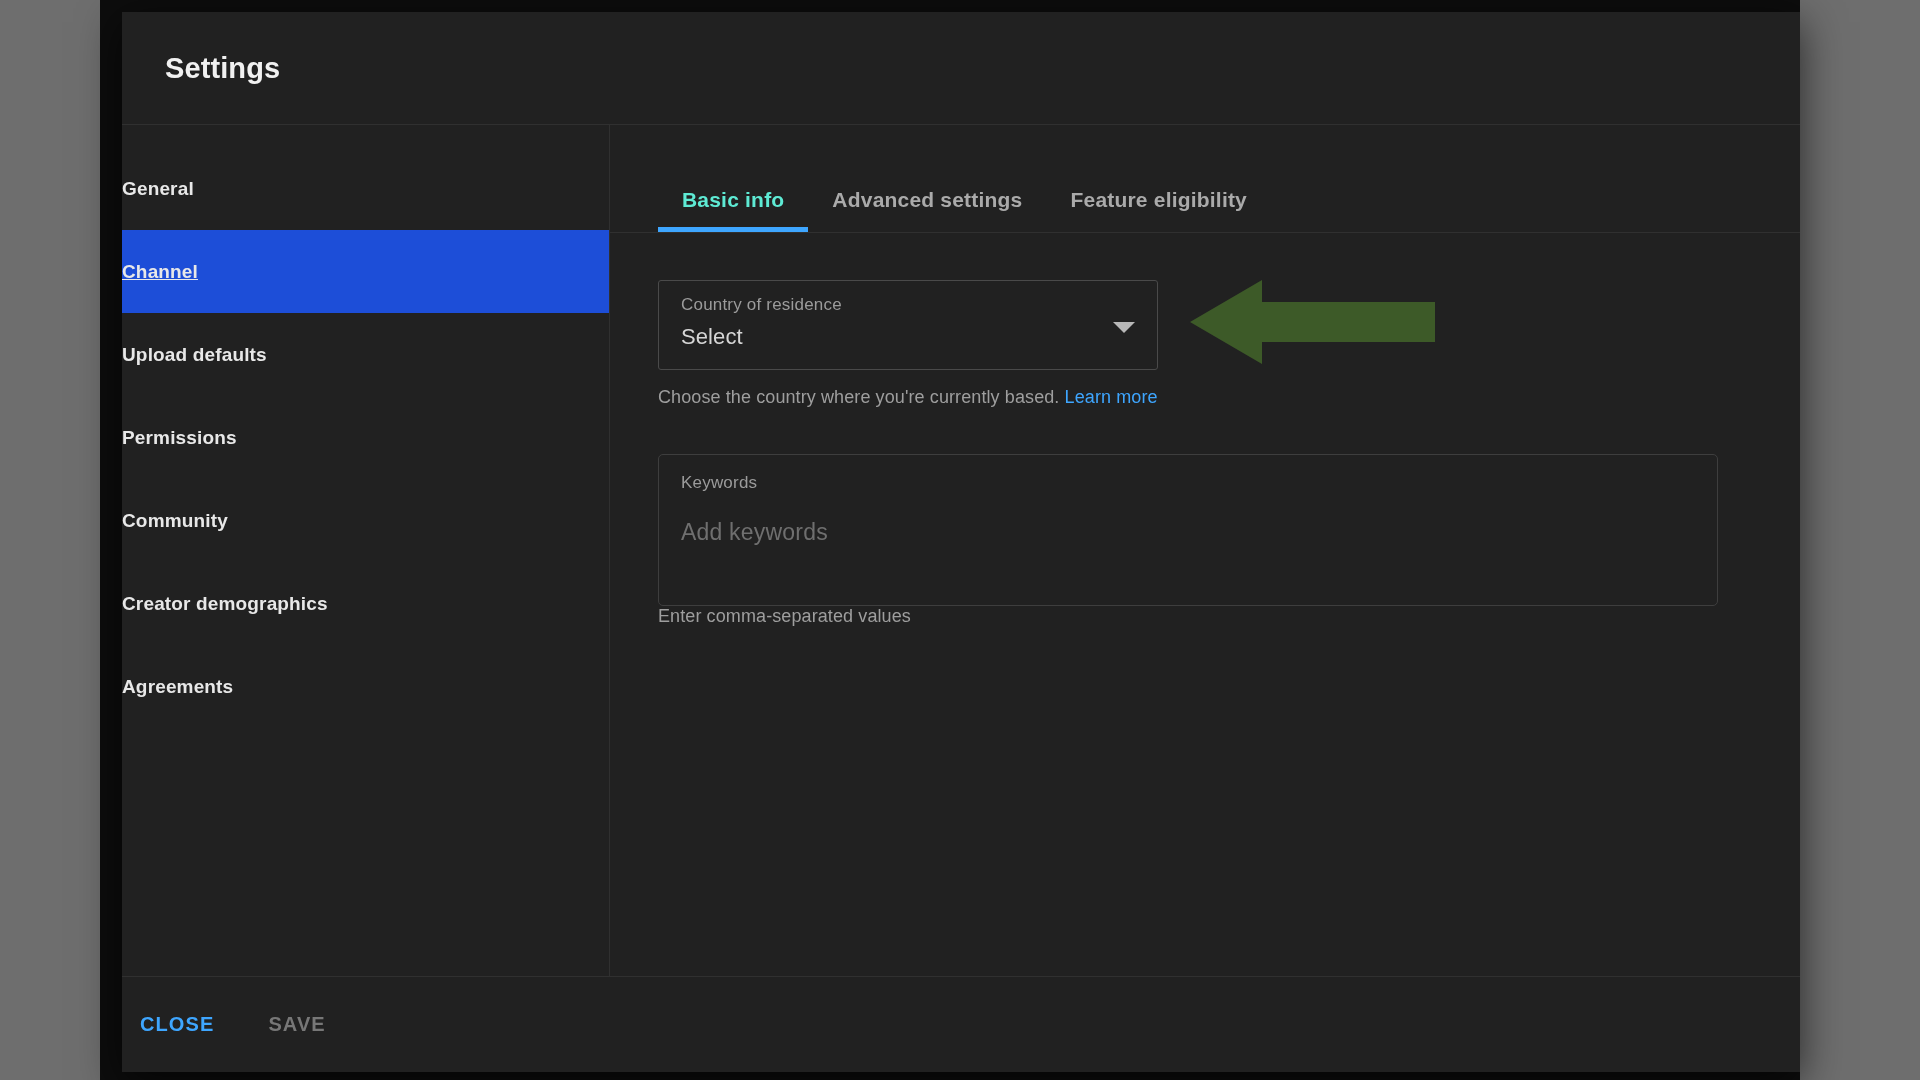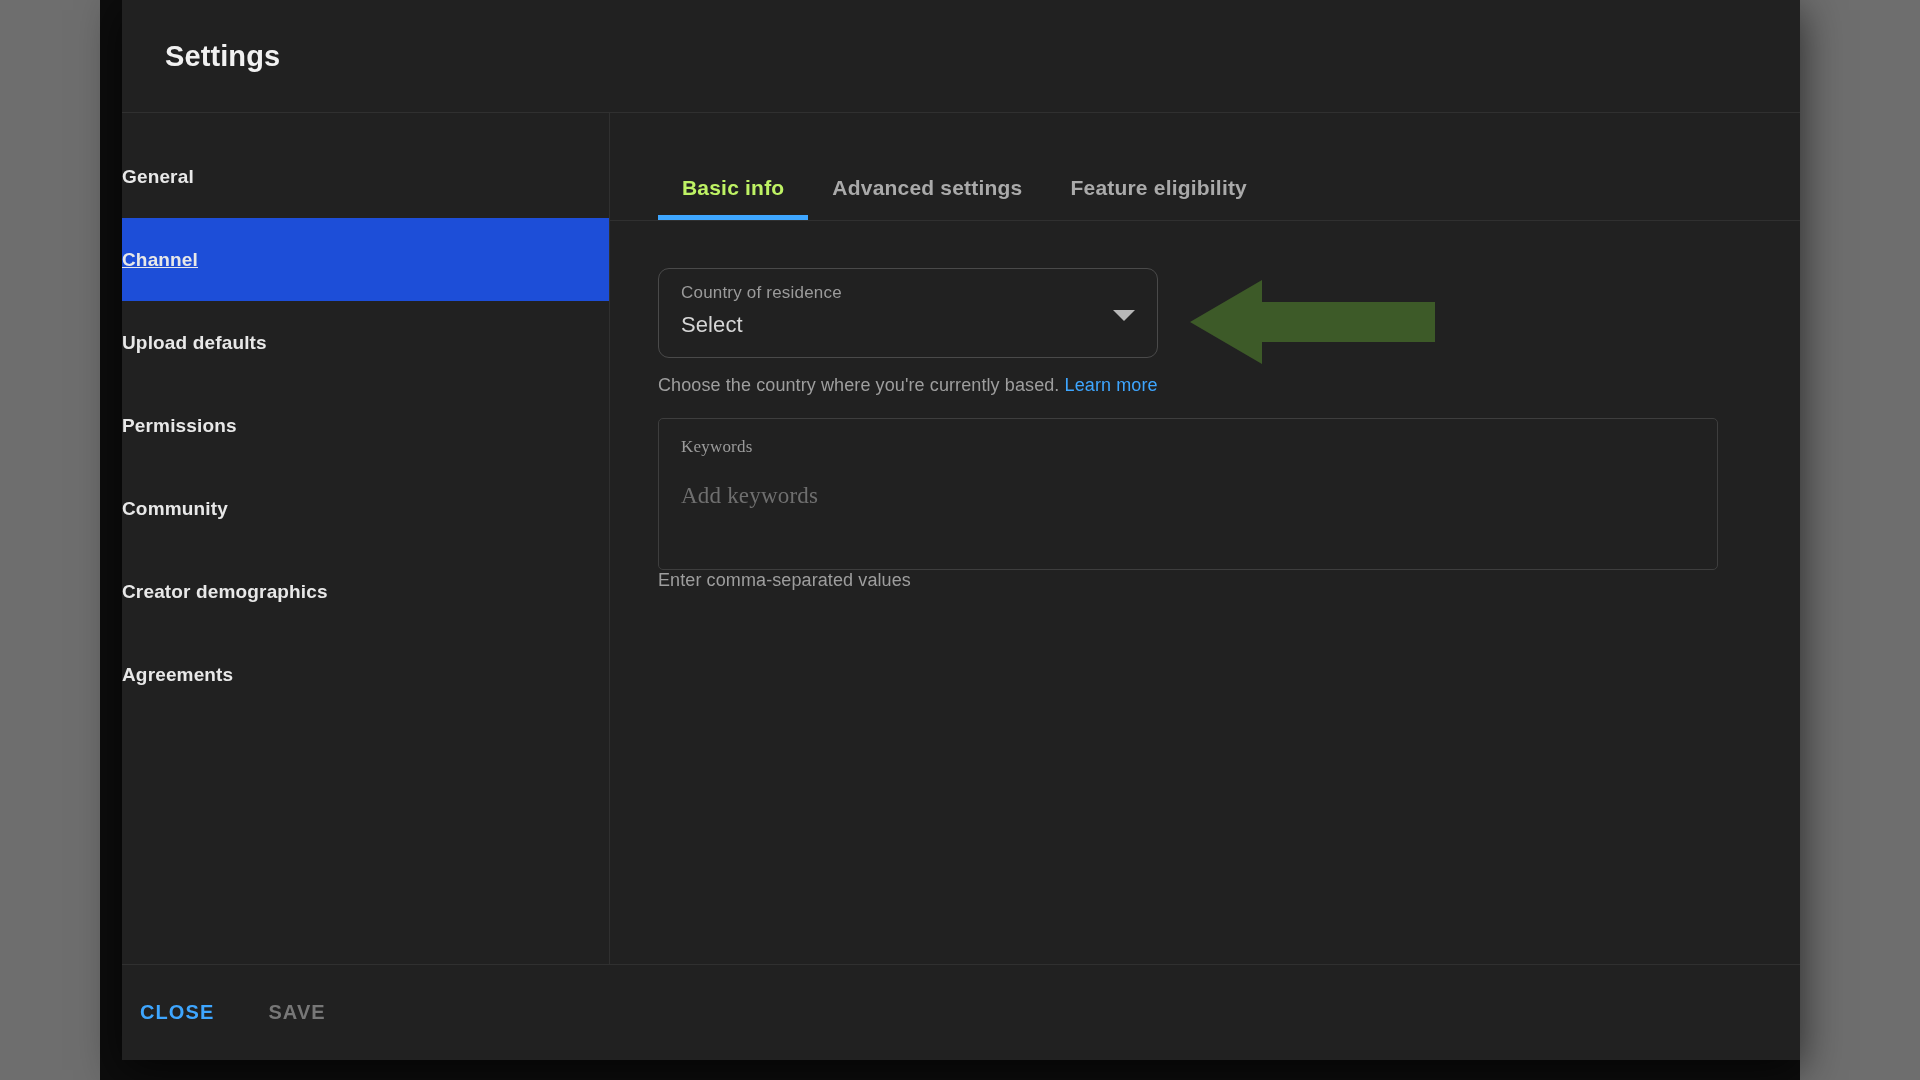--- a/index.html
+++ b/index.html
@@ -36,21 +36,21 @@
     top: 0;
     width: 120px;
     height: 1080px;
     background: #6e6e6e;
   }
 
   
   .dialog {
     position: absolute;
     left: 122px;
-    top: 0px;
+    top: 12px;
     width: 1678px;
     height: 1060px;
     background: #212121;
     box-shadow: 0 10px 40px rgba(0,0,0,0.65);
     display: flex;
     flex-direction: column;
     overflow: hidden;
   }
 
   .dialog-header {
@@ -128,21 +128,21 @@
     position: relative;
     padding: 0 24px 20px 24px;
     font-size: 21px;
     font-weight: bold;
     color: #aaaaaa;
     cursor: pointer;
     letter-spacing: 0.2px;
   }
 
   .tab.active {
-    color: #bef264;
+    color: #5eead4;
   }
 
   .tab.active::after {
     content: "";
     position: absolute;
     left: 0;
     right: 0;
     bottom: 0;
     height: 5px;
     background: #3ea6ff;
@@ -154,21 +154,21 @@
     box-sizing: border-box;
     min-height: 0;
   }
 
   
   .field-select {
     position: relative;
     width: 500px;
     height: 90px;
     border: 1px solid #4a4a4a;
-    border-radius: 11px;
+    border-radius: 3px;
     box-sizing: border-box;
     padding: 14px 20px 0 22px;
     cursor: pointer;
     background: transparent;
   }
 
   .field-label {
     font-size: 17px;
     color: #9b9b9b;
     letter-spacing: 0.2px;
@@ -202,30 +202,29 @@
 
   .helper a,
   .learn-more {
     color: #3ea6ff;
     text-decoration: none;
     cursor: pointer;
   }
 
   
   .field-keywords {
-    margin-top: 22px;
+    margin-top: 46px;
     width: 1060px;
     height: 152px;
     border: 1px solid #3e3e3e;
     border-radius: 5px;
     box-sizing: border-box;
     padding: 18px 22px 0 22px;
     background: transparent;
     cursor: text;
-    font-family: Liberation Serif, serif;
   }
 
   .keywords-placeholder {
     margin-top: 26px;
     font-size: 23px;
     color: #6f6f6f;
     letter-spacing: 0.2px;
   }
 
   .helper-2 {

